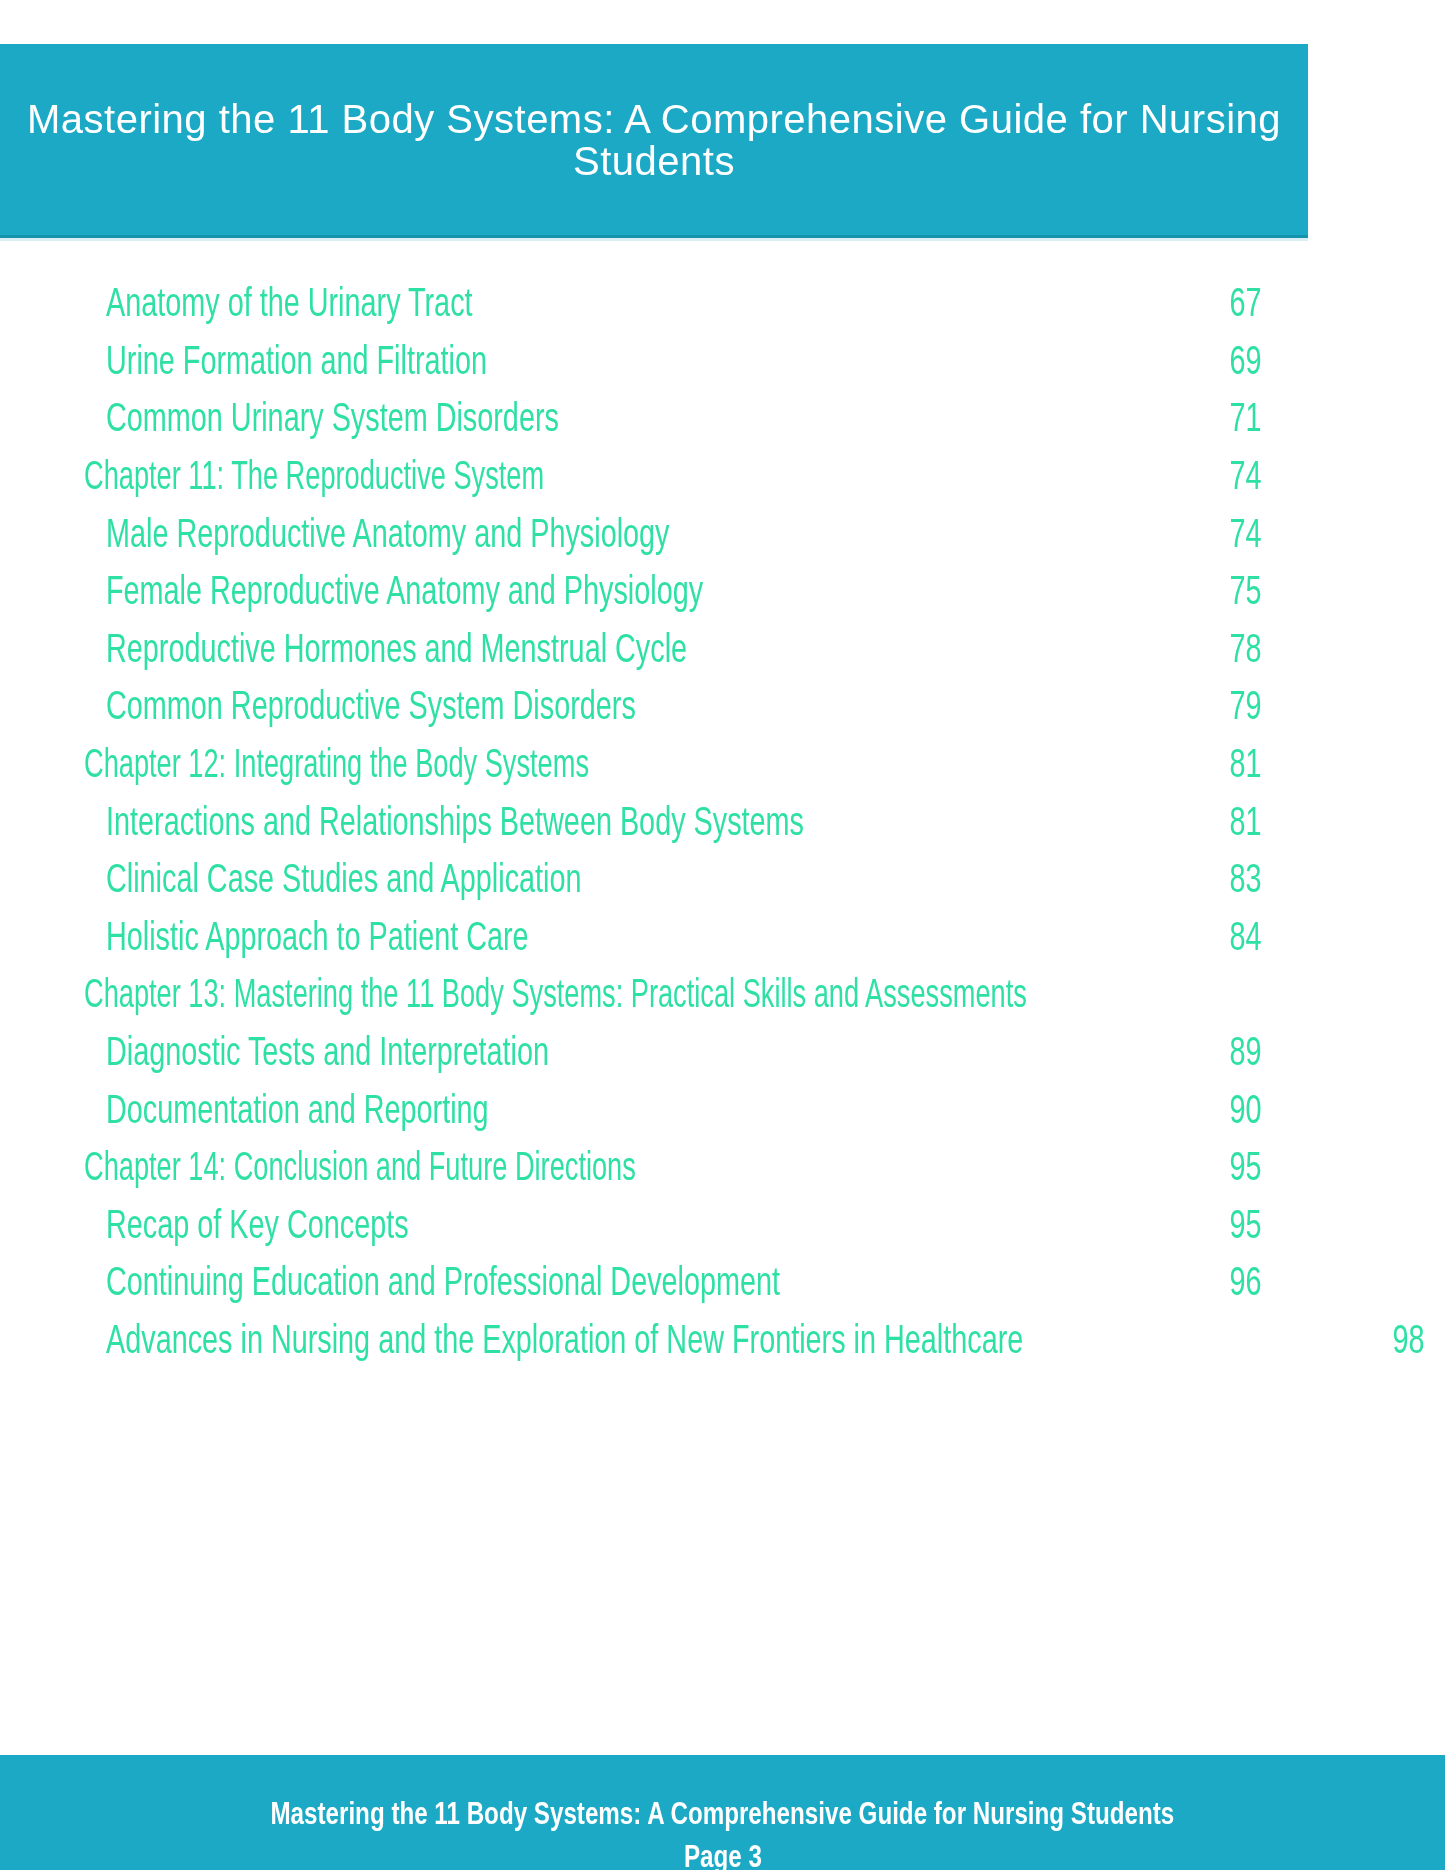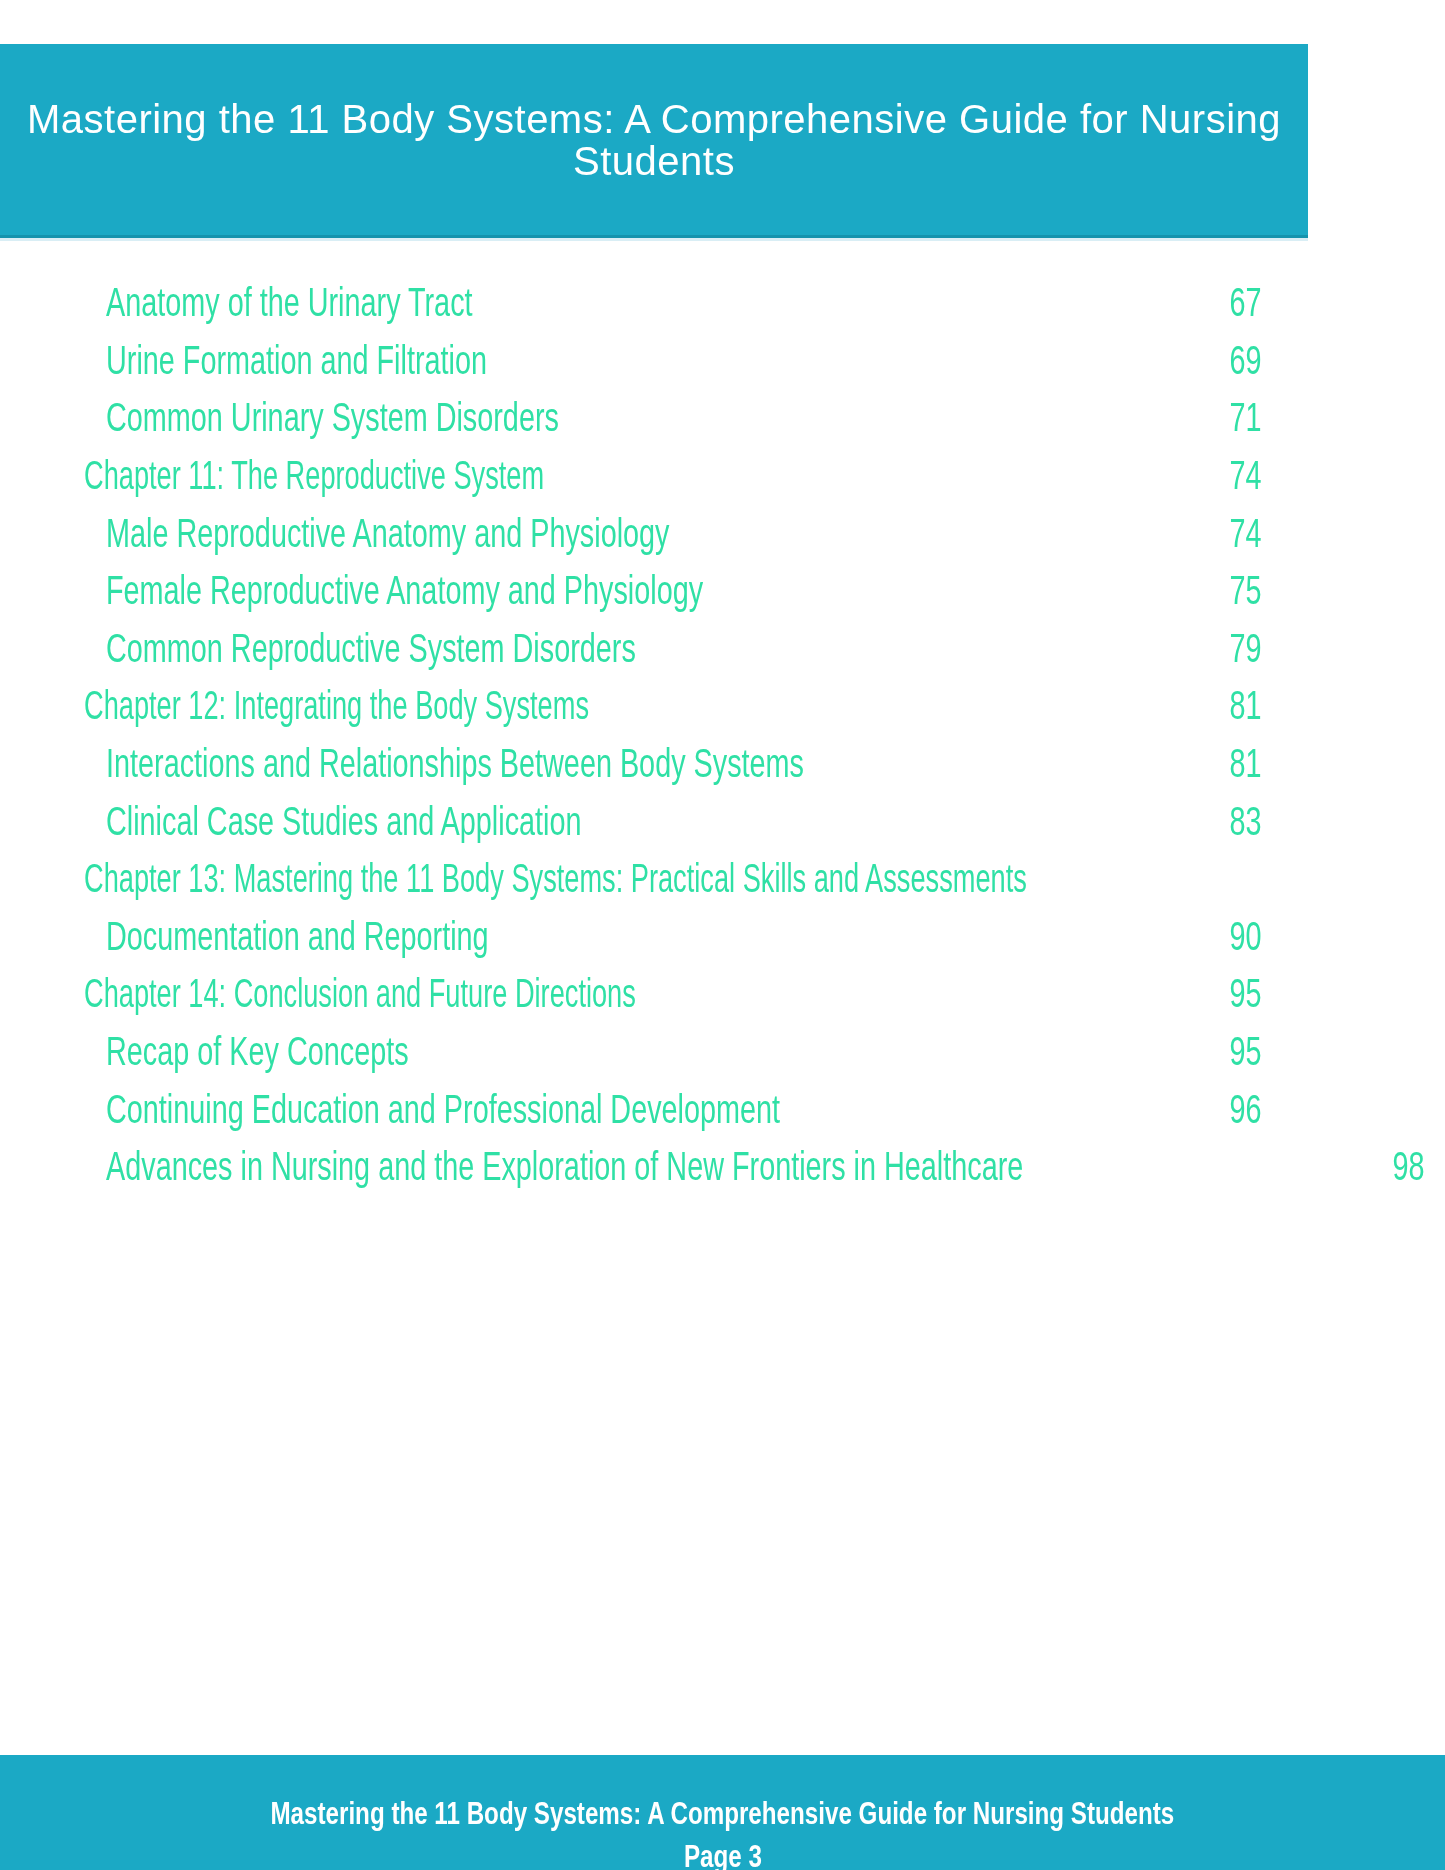--- a/index.html
+++ b/index.html
@@ -80,37 +80,49 @@
       </div>
       <div class="toc-row section">
         <span class="toc-label">Male Reproductive Anatomy and Physiology</span>
         <span class="toc-page">74</span>
       </div>
       <div class="toc-row section">
         <span class="toc-label">Female Reproductive Anatomy and Physiology</span>
         <span class="toc-page">75</span>
       </div>
       <div class="toc-row section">
+        <span class="toc-label">Reproductive Hormones and Menstrual Cycle</span>
+        <span class="toc-page">78</span>
+      </div>
+      <div class="toc-row section">
         <span class="toc-label">Common Reproductive System Disorders</span>
         <span class="toc-page">79</span>
       </div>
       <div class="toc-row chapter">
         <span class="toc-label">Chapter 12: Integrating the Body Systems</span>
         <span class="toc-page">81</span>
       </div>
       <div class="toc-row section">
         <span class="toc-label">Interactions and Relationships Between Body Systems</span>
         <span class="toc-page">81</span>
       </div>
       <div class="toc-row section">
         <span class="toc-label">Clinical Case Studies and Application</span>
         <span class="toc-page">83</span>
       </div>
+      <div class="toc-row section">
+        <span class="toc-label">Holistic Approach to Patient Care</span>
+        <span class="toc-page">84</span>
+      </div>
       <div class="toc-row chapter">
         <span class="toc-label">Chapter 13: Mastering the 11 Body Systems: Practical Skills and Assessments</span>
+      </div>
+      <div class="toc-row section">
+        <span class="toc-label">Diagnostic Tests and Interpretation</span>
+        <span class="toc-page">89</span>
       </div>
       <div class="toc-row section">
         <span class="toc-label">Documentation and Reporting</span>
         <span class="toc-page">90</span>
       </div>
       <div class="toc-row chapter">
         <span class="toc-label">Chapter 14: Conclusion and Future Directions</span>
         <span class="toc-page">95</span>
       </div>
       <div class="toc-row section">

